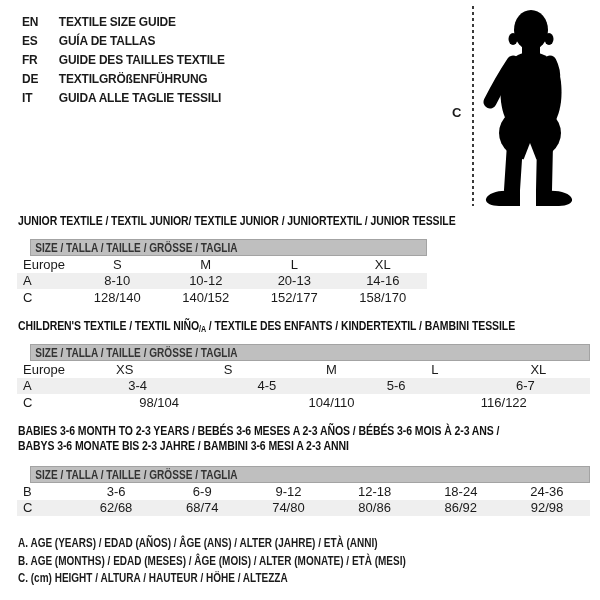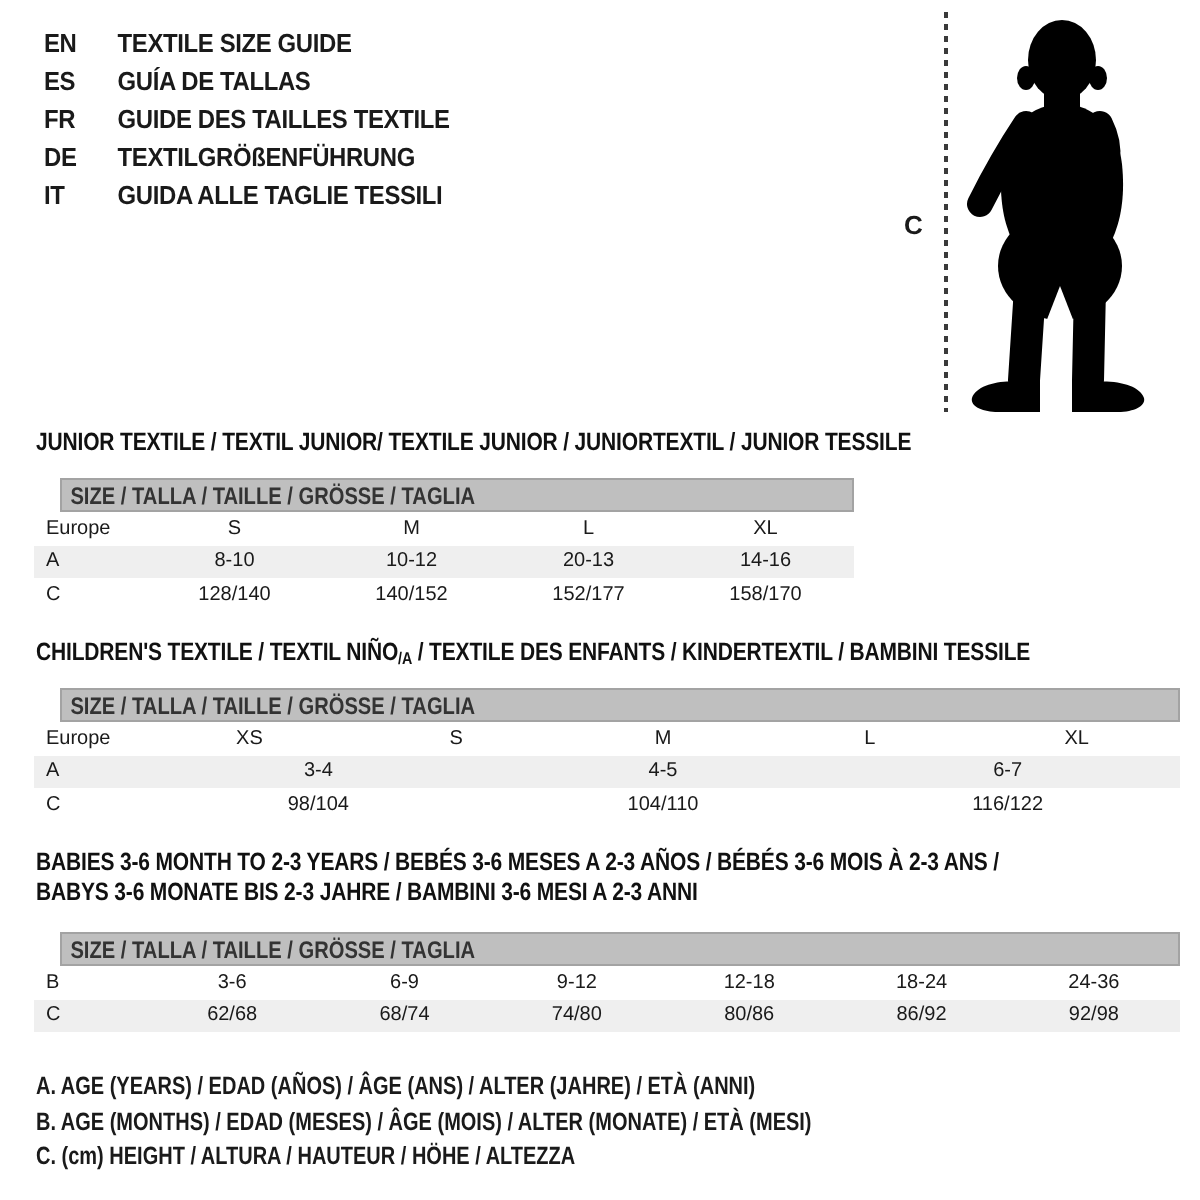--- a/index.html
+++ b/index.html
@@ -78,21 +78,21 @@
     color: var(--header-bar-text, #333);
     padding-left: 5px;
     white-space: nowrap;
     transform: scaleX(0.84);
     transform-origin: 0 50%;
   }
   .tbl-row {
     display: flex;
     height: 16.6px;
     align-items: center;
-    font-size: 10px;
+    font-size: 13px;
     color: var(--text, #1a1a1a);
   }
   .tbl-row.shaded { background: var(--shaded-row-bg, #efefef); }
   .tbl-row .lbl { width: 56px; padding-left: 6px; box-sizing: border-box; }
   .tbl-row .val { flex: 1; text-align: center; white-space: nowrap; }
 
   
   .notes {
     left: 18px; top: 535px;
     transform: scaleX(0.80);
@@ -194,20 +194,21 @@
     <span class="val">XS</span>
     <span class="val">S</span>
     <span class="val">M</span>
     <span class="val">L</span>
     <span class="val">XL</span>
   </div>
   <div class="tbl-row shaded">
     <span class="lbl">A</span>
     <span class="val">3-4</span>
     <span class="val">4-5</span>
+    <span class="val">5-6</span>
     <span class="val">6-7</span>
   </div>
   <div class="tbl-row">
     <span class="lbl">C</span>
     <span class="val">98/104</span>
     <span class="val">104/110</span>
     <span class="val">116/122</span>
   </div>
 </div>
 

